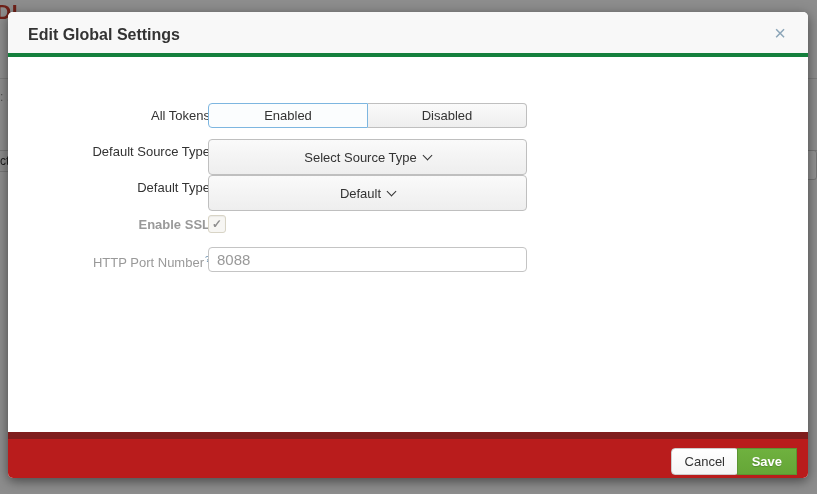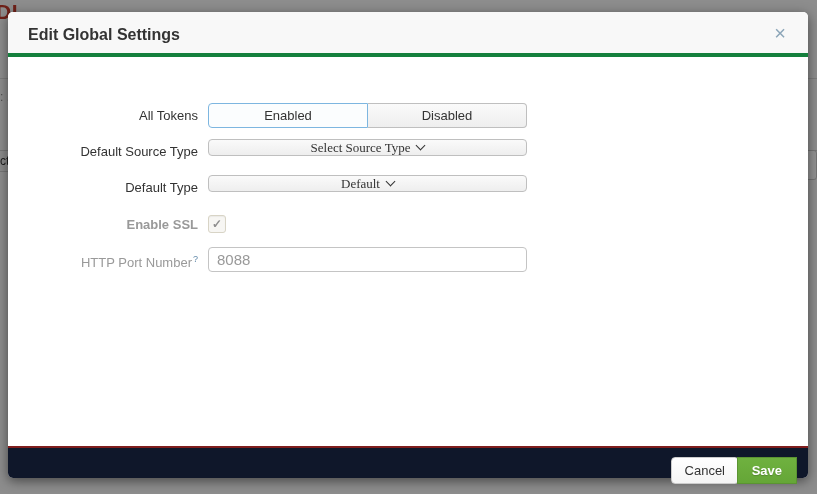--- a/index.html
+++ b/index.html
@@ -35,21 +35,21 @@
   }
   .modal-close{
     position:absolute;right:16px;top:0;height:45px;line-height:43px;
     font-size:20px;color:#8ba5b8;cursor:pointer;padding:0 6px;
   }
   .modal-body{position:absolute;left:0;top:45px;right:0;bottom:45px;background:#ffffff;}
 
   .form-row{position:absolute;left:0;width:100%;height:25px;}
   .row-1{top:46px;} .row-2{top:82px;} .row-3{top:118px;} .row-4{top:155px;font-weight:bold;} .row-5{top:190px;}
   .form-label{
-    position:absolute;left:0;top:0;width:190px;height:25px;line-height:25px;
+    position:absolute;left:12px;top:0;width:190px;height:25px;line-height:25px;
     text-align:right;font-size:13px;color:#333333;
   }
   .form-label.muted{color:#999999;}
   .help-sup{font-size:9px;color:#5f87a8;vertical-align:super;margin-left:1px;}
   .form-control{position:absolute;left:200px;top:0;width:319px;height:25px;}
 
   
   .btn-group{display:flex;width:321px;height:25px;}
   .btn-toggle{
     box-sizing:border-box;height:25px;font-size:13px;color:#333333;
@@ -59,24 +59,24 @@
     width:160px;background:#fbfdfe;border:1px solid #7db6e0;
     border-radius:4px 0 0 4px;position:relative;z-index:2;
   }
   .btn-toggle.unselected{
     width:159px;background:linear-gradient(to bottom,#fafafa,#eeeeee);
     border:1px solid #bfbfbf;border-left:none;border-radius:0 4px 4px 0;
   }
 
   
   .dropdown-btn{
-    box-sizing:border-box;width:319px;height:17px;
+    box-sizing:border-box;width:319px;height:36px;
     background:linear-gradient(to bottom,#fafafa,#eeeeee);
     border:1px solid #bfbfbf;border-radius:4px;
-    font-size:13px;color:#333333;font-family:Liberation Serif, serif;
+    font-size:13px;color:#333333;font-family:Liberation Sans, sans-serif;
     cursor:pointer;display:flex;align-items:center;justify-content:center;gap:7px;
   }
   .chevron-down{
     width:6px;height:6px;border-right:1.6px solid #333;border-bottom:1.6px solid #333;
     transform:rotate(45deg);margin-top:-4px;display:inline-block;
   }
 
   
   .checkbox{
     box-sizing:border-box;position:absolute;left:200px;top:3px;width:18px;height:18px;
@@ -87,22 +87,22 @@
 
   
   .text-input{
     box-sizing:border-box;position:absolute;left:200px;top:0;width:319px;height:25px;
     border:1px solid #c4c4c4;border-radius:4px;background:#ffffff;
     padding:0 8px;font-size:15px;color:#999999;font-family:"Liberation Sans",sans-serif;
   }
 
   
   .modal-footer{
-    position:absolute;left:0;bottom:0;right:0;height:32px;
-    background:#0f172a;border-top:2px solid #7f1d1d;
+    position:absolute;left:0;bottom:0;right:0;height:46px;
+    background:#b91c1c;border-top:7px solid #7f1d1d;
     border-radius:0 0 5px 5px;box-sizing:border-box;
   }
   .btn-cancel{
     position:absolute;right:69px;top:9px;height:27px;padding:0 13px;
     background:linear-gradient(to bottom,#ffffff,#f5f5f5);
     border:1px solid #cccccc;border-radius:4px;
     font-size:13px;color:#333333;font-family:"Liberation Sans",sans-serif;cursor:pointer;
   }
   .btn-save{
     position:absolute;right:11px;top:9px;height:27px;padding:0 14px;

